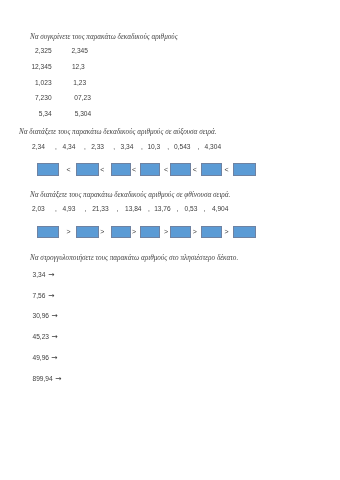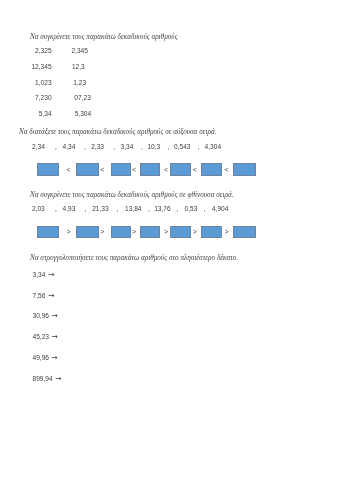--- a/index.html
+++ b/index.html
@@ -66,21 +66,21 @@
       <div class="op" style="left: 132px; top: 165.55px;">&lt;</div>
       <div class="bx" style="left: 139.9px; top: 163.1px; width: 20.2px; height: 12.7px;"></div>
       <div class="op" style="left: 163.9px; top: 165.55px;">&lt;</div>
       <div class="bx" style="left: 170.1px; top: 163.1px; width: 20.8px; height: 12.7px;"></div>
       <div class="op" style="left: 192.7px; top: 165.55px;">&lt;</div>
       <div class="bx" style="left: 200.7px; top: 163.1px; width: 21.2px; height: 12.7px;"></div>
       <div class="op" style="left: 224.5px; top: 165.55px;">&lt;</div>
       <div class="bx" style="left: 232.8px; top: 163.1px; width: 23.7px; height: 12.7px;"></div>
     </div>
 
-  <div class="instr" style="left:30px;top:191.6px">Να συγκρίνετε τους παρακάτω δεκαδικούς αριθμούς σε φθίνουσα σειρά.</div>
+  <div class="instr" style="left:30px;top:191.6px">Να διατάξετε τους παρακάτω δεκαδικούς αριθμούς σε φθίνουσα σειρά.</div>
   <div id="desc-nums">
       <div class="num" style="left: 31.9px; top: 205.9px;">2,03</div>
       <div class="num" style="left: 55.1px; top: 205.9px;">,</div>
       <div class="num" style="left: 62.5px; top: 205.9px;">4,93</div>
       <div class="num" style="left: 84.6px; top: 205.9px;">,</div>
       <div class="num" style="left: 92.2px; top: 205.9px;">21,33</div>
       <div class="num" style="left: 116.8px; top: 205.9px;">,</div>
       <div class="num" style="left: 125px; top: 205.9px;">13,84</div>
       <div class="num" style="left: 148px; top: 205.9px;">,</div>
       <div class="num" style="left: 154.2px; top: 205.9px;">13,76</div>

